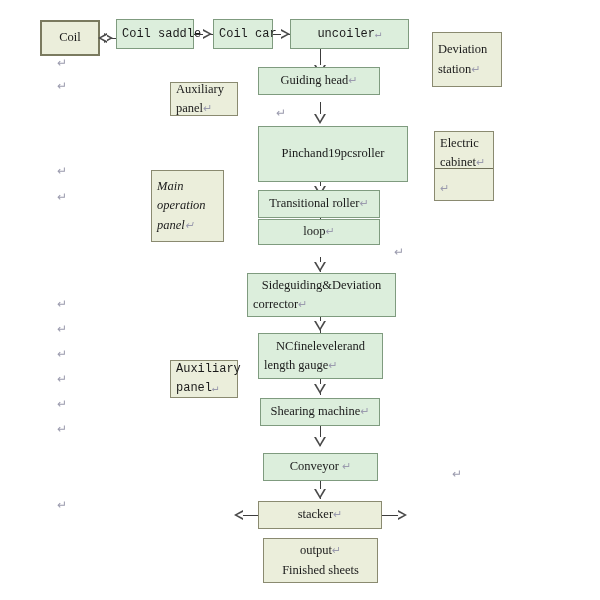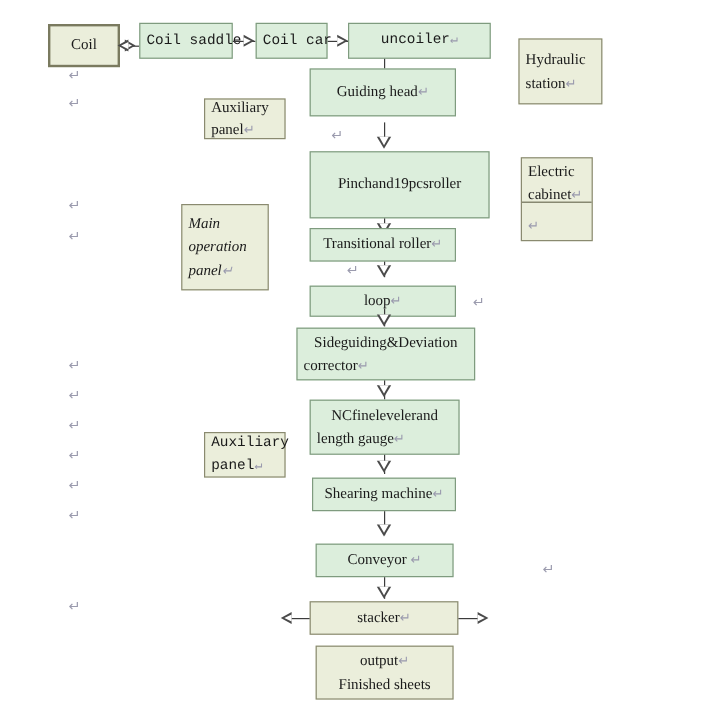--- a/index.html
+++ b/index.html
@@ -80,32 +80,32 @@
   <div class="tri tri-r" style="left:281px;top:29px;"></div>
 
   <div class="box green mono" style="left:290px;top:19px;width:119px;height:30px;">
     <span class="ln c"><span>uncoiler</span><span class="ret">↵</span></span>
   </div>
 
   <div class="vline" style="left:320px;top:49px;height:18px;"></div>
   <div class="tri tri-d" style="left:314px;top:65px;"></div>
 
   <div class="box beige serif" style="left:432px;top:32px;width:70px;height:55px;">
-    <span class="ln l">Hydraulic</span>
+    <span class="ln l">Deviation</span>
     <span class="ln l"><span>station</span><span class="ret">↵</span></span>
   </div>
 
   <div class="box beige serif" style="left:434px;top:131px;width:60px;height:70px;justify-content:flex-start;padding-top:2px;">
     <span class="ln l">Electric</span>
     <span class="ln l"><span>cabinet</span><span class="ret">↵</span></span>
     <div class="divider" style="top:36px;"></div>
     <span class="ln l" style="margin-top:6px;"><span class="ret">↵</span></span>
   </div>
 
-  <div class="box green serif" style="left:258px;top:57px;width:122px;height:40px;">
+  <div class="box green serif" style="left:258px;top:67px;width:122px;height:28px;">
     <span class="ln c"><span>Guiding head</span><span class="ret">↵</span></span>
   </div>
 
   <div class="pilcrow" style="left:276px;top:106px;">↵</div>
 
   <div class="vline" style="left:320px;top:102px;height:14px;"></div>
   <div class="tri tri-d" style="left:314px;top:114px;"></div>
 
   <div class="box green serif" style="left:258px;top:126px;width:150px;height:56px;">
     <div class="j">
@@ -121,21 +121,21 @@
 
   <div class="box green serif" style="left:258px;top:190px;width:122px;height:28px;">
     <span class="ln c"><span>Transitional roller</span><span class="ret">↵</span></span>
   </div>
 
   <div class="pilcrow" style="left:289px;top:218px;">↵</div>
 
   <div class="vline" style="left:320px;top:218px;height:13px;"></div>
   <div class="tri tri-d" style="left:314px;top:221px;"></div>
 
-  <div class="box green serif" style="left:258px;top:238px;width:122px;height:26px;align-items:center;">
+  <div class="box green serif" style="left:258px;top:219px;width:122px;height:26px;align-items:center;">
     <span class="ln c"><span>loop</span><span class="ret">↵</span></span>
   </div>
 
   <div class="pilcrow" style="left:394px;top:245px;">↵</div>
 
   <div class="vline" style="left:320px;top:257px;height:15px;"></div>
   <div class="tri tri-d" style="left:314px;top:262px;"></div>
 
   <div class="box green serif" style="left:247px;top:273px;width:149px;height:44px;">
     <div class="j">

